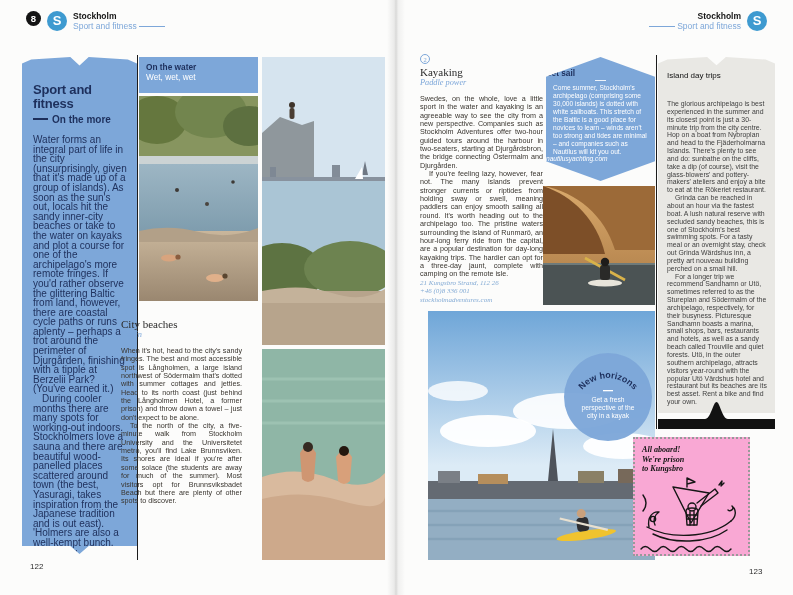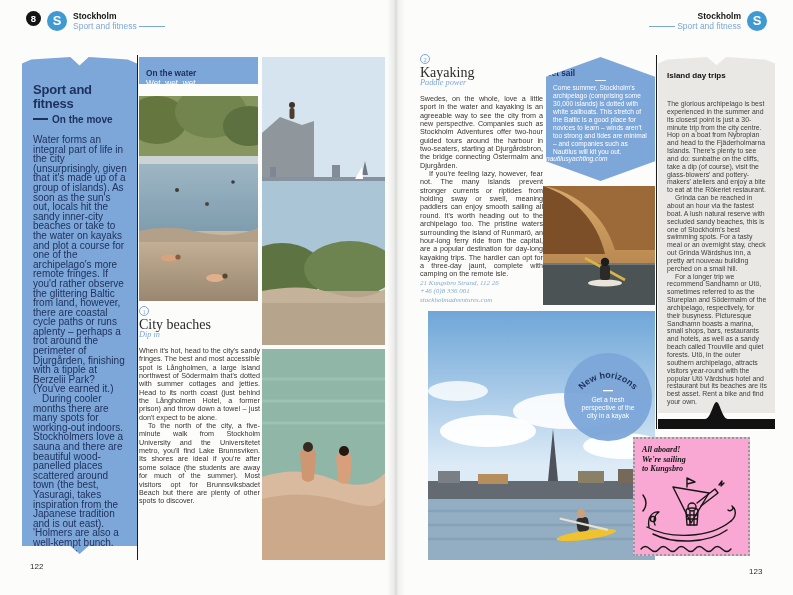--- a/index.html
+++ b/index.html
@@ -22,47 +22,47 @@
   
   .intro{left:22px;top:57px;width:115px;height:497px;background:#7da7d9;
     clip-path:polygon(0 1.3%,8% .5%,42% 0,50% 1.7%,58% 0,92% .5%,100% 1.3%,100% 98.4%,58% 98.4%,50% 100%,42% 98.4%,0 98.4%);
     padding:26px 10px 0 11px;overflow:hidden}
   .intro-title{font-size:13px;line-height:14px;font-weight:bold;color:#1d2f5c;letter-spacing:-.2px}
   .intro-sub{font-size:10px;color:#1d2f5c;margin:3px 0 10px;font-weight:bold}
   .idash{display:inline-block;width:15px;height:1.6px;background:#1d2f5c;vertical-align:3px;margin-right:4px}
   .intro p{font-size:10px;line-height:9.6px;color:#20325e}
   .intro p.ind{text-indent:9px}
   
-  .capbox{left:139px;top:57px;width:119px;height:27px;background:#7da7d9;padding:11px 7px}
+  .capbox{left:139px;top:57px;width:119px;height:36px;background:#7da7d9;padding:5px 7px}
   .cap-t{font-size:8.3px;font-weight:bold;color:#1d2f5c;line-height:10px}
   .cap-s{font-size:8.3px;color:#fff;line-height:10px}
   
   .secnum{width:10px;height:10px;border:1px solid #7da7d9;border-radius:50%;color:#7da7d9;
     font-size:6.5px;line-height:9px;text-align:center;font-family:"Liberation Serif",serif;margin-bottom:3px}
-  .sec-title{font-family:"Liberation Serif",serif;font-size:14px;color:#2b2b2b;line-height:11px}
+  .sec-title{font-family:"Liberation Serif",serif;font-size:11px;color:#2b2b2b;line-height:11px}
   .sec-sub{font-family:"Liberation Serif",serif;font-style:italic;font-size:8.3px;color:#7da7d9;line-height:10px;margin-bottom:7px}
   .bodycol p{font-family:Liberation Sans, sans-serif;font-size:7.2px;line-height:8.35px;color:#39352f;text-align:justify}
   .bodycol p.ind{text-indent:9px}
   .addr{font-family:"Liberation Serif",serif;font-style:italic;font-size:7px;line-height:8.8px;color:#84abd5}
   .addr:first-of-type{margin-top:2px}
   
   .setsail{left:546px;top:57px;width:109px;height:124px;background:#7da7d9;text-align:left;
     clip-path:polygon(50% 0,100% 16%,100% 84%,50% 100%,0 84%,0 16%);padding-top:11px;overflow:hidden}
   .ss-title{font-size:8.3px;font-weight:bold;color:#1d2f5c}
   .ss-dash{width:11px;height:1.3px;background:#eef3f9;margin:2px auto 3px}
   .ss-body{font-size:6.6px;line-height:7.9px;color:#fff;padding:0 7px}
   .ss-site{font-size:6.6px;line-height:7.9px;color:#fff;font-style:italic}
   
   .nh{left:563px;top:352px;width:90px;height:90px}
   .nh-body{left:13px;top:44px;width:64px;font-size:6.7px;line-height:7.8px;color:#fff;text-align:center}
   
   .island{left:658px;top:57px;width:117px;height:356px;background:#e9e8e4;
     clip-path:polygon(0 1.8%,8% .7%,42% 0,50% 2.3%,58% 0,92% .7%,100% 1.8%,100% 100%,0 100%);
     padding:14px 8px 0 9px;overflow:hidden}
-  .isl-title{font-size:8px;font-weight:bold;color:#101010;margin-bottom:20px}
+  .isl-title{font-size:8px;font-weight:normal;color:#101010;margin-bottom:20px}
   .island p{font-size:6.9px;line-height:7.85px;color:#3e3e3e}
   .island p.ind{text-indent:8px}
   
   .illus{left:633px;top:437px;width:117px;height:119px;background:#f9a8d4;border:2px dotted #999;padding:6px 5px 0 7px;overflow:hidden}
   .illus-cap{font-family:"Liberation Serif",serif;font-style:italic;font-weight:bold;font-size:8.1px;line-height:9.6px;color:#141414}
   
   .folio{font-size:8px;color:#2e2e2e}
   
   .ph{overflow:hidden;background:#cfd8de}
   .ph svg{display:block}
@@ -87,21 +87,21 @@
       <div class="hdr-sec"><span class="hdash"></span> <span>Sport and fitness</span></div>
     </div>
     <div class="logoS">S</div>
   </div>
 
   <div class="abs vrule" style="left:137px;top:55px;height:505px"></div>
   <div class="abs vrule" style="left:656px;top:55px;height:374px"></div>
 
   <div class="abs intro">
     <div class="intro-title">Sport and fitness</div>
-    <div class="intro-sub"><span class="idash"></span><span>On the move</span></div>
+    <div class="intro-sub"><span class="idash"></span><span>On the more</span></div>
     <p>Water forms an integral part of life in the city (unsurprisingly, given that it's made up of a group of islands). As soon as the sun's out, locals hit the sandy inner-city beaches or take to the water on kayaks and plot a course for one of the archipelago's more remote fringes. If you'd rather observe the glittering Baltic from land, however, there are coastal cycle paths or runs aplenty – perhaps a trot around the perimeter of Djurgården, finishing with a tipple at Berzelii Park? (You've earned it.)</p>
     <p class="ind">During cooler months there are many spots for working-out indoors. Stockholmers love a sauna and there are beautiful wood-panelled places scattered around town (the best, Yasuragi, takes inspiration from the Japanese tradition and is out east). 'Holmers are also a well-kempt bunch, tended by Södermalm barbers and Vasastan hairdressers. Read on for the capital's best places to get your heart rate racing and your coiffure suitably coiffed.</p>
   </div>
 
   <div class="abs capbox">
     <div class="cap-t">On the water</div>
     <div class="cap-s">Wet, wet, wet</div>
   </div>
 
   <div class="abs ph" style="left:139px;top:96px;width:119px;height:205px">
@@ -127,21 +127,21 @@
         <circle cx="94" cy="86" r="1.8" fill="#3e3a36"></circle>
       <rect y="135" width="119" height="70" fill="url(#par)"></rect>
       <path d="M0,135 Q30,128 60,136 T119,132 L119,146 L0,146 Z" fill="#b2a088"></path>
       <ellipse cx="30" cy="162" rx="8" ry="3.5" fill="#d8a47e"></ellipse>
         <circle cx="39" cy="161" r="2.6" fill="#8a5d3f"></circle>
       <ellipse cx="76" cy="182" rx="9" ry="4" fill="#e0b08a"></ellipse>
         <circle cx="86" cy="180" r="2.6" fill="#5a4630"></circle>
     </svg>
   </div>
 
-  <div class="abs bodycol" style="left:139px;top:306px;width:121px">
+  <div class="abs bodycol" style="left:121px;top:306px;width:121px">
     <div class="secnum">1</div>
     <div class="sec-title">City beaches</div>
     <div class="sec-sub">Dip in</div>
     <p>When it's hot, head to the city's sandy fringes. The best and most accessible spot is Långholmen, a large island northwest of Södermalm that's dotted with summer cottages and jetties. Head to its north coast (just behind the Långholmen Hotel, a former prison) and throw down a towel – just don't expect to be alone.</p>
     <p class="ind">To the north of the city, a five-minute walk from Stockholm University and the Universitetet metro, you'll find Lake Brunnsviken. Its shores are ideal if you're after some solace (the students are away for much of the summer). Most visitors opt for Brunnsviksbadet Beach but there are plenty of other spots to discover.</p>
   </div>
 
   <div class="abs ph" style="left:262px;top:57px;width:123px;height:288px">
     <svg width="123" height="288" viewBox="0 0 123 288" preserveAspectRatio="none">
       <rect width="123" height="288" fill="#d6e4ef"></rect>
@@ -260,21 +260,21 @@
     <p class="ind">Grinda can be reached in about an hour via the fastest boat. A lush natural reserve with secluded sandy beaches, this is one of Stockholm's best swimming spots. For a tasty meal or an overnight stay, check out Grinda Wärdshus inn, a pretty art nouveau building perched on a small hill.</p>
     <p class="ind">For a longer trip we recommend Sandhamn or Utö, sometimes referred to as the Stureplan and Södermalm of the archipelago, respectively, for their busyness. Picturesque Sandhamn boasts a marina, small shops, bars, restaurants and hotels, as well as a sandy beach called Trouville and quiet forests. Utö, in the outer southern archipelago, attracts visitors year-round with the popular Utö Värdshus hotel and restaurant but its beaches are its best asset. Rent a bike and find your own.</p>
   </div>
 
   <svg class="abs" style="left:658px;top:397px" width="117" height="34" viewBox="0 0 117 34">
     <path d="M0,22 L47,22 C53,22 55,5 58.5,5 C62,5 64,22 70,22 L117,22 L117,32 L0,32 Z" fill="#121212"></path>
   </svg>
 
   <div class="abs illus">
     <div class="illus-cap">All aboard!</div>
-    <div class="illus-cap">We're sailing</div>
+    <div class="illus-cap">We're prison</div>
     <div class="illus-cap">to Kungsbro</div>
     <svg class="abs" style="left:2px;top:36px" width="105" height="80" viewBox="0 0 105 80">
       <g fill="none" stroke="#161616" stroke-width="1.4" stroke-linecap="round" stroke-linejoin="round">
         <path d="M6,20 q6,8 0,16"></path>
         <path d="M12,52 C10,42 16,36 22,37 C17,40 16,46 18,50"></path>
         <circle cx="16" cy="44" r="2.6"></circle>
         <path d="M10,52 C32,64 72,64 94,46"></path>
         <path d="M16,59 C36,69 70,69 90,55"></path>
         <path d="M94,46 C99,42 100,35 95,31 C98,34 93,37 91,35"></path>
         <path d="M36,12 L72,18 L54,48 Z"></path>

